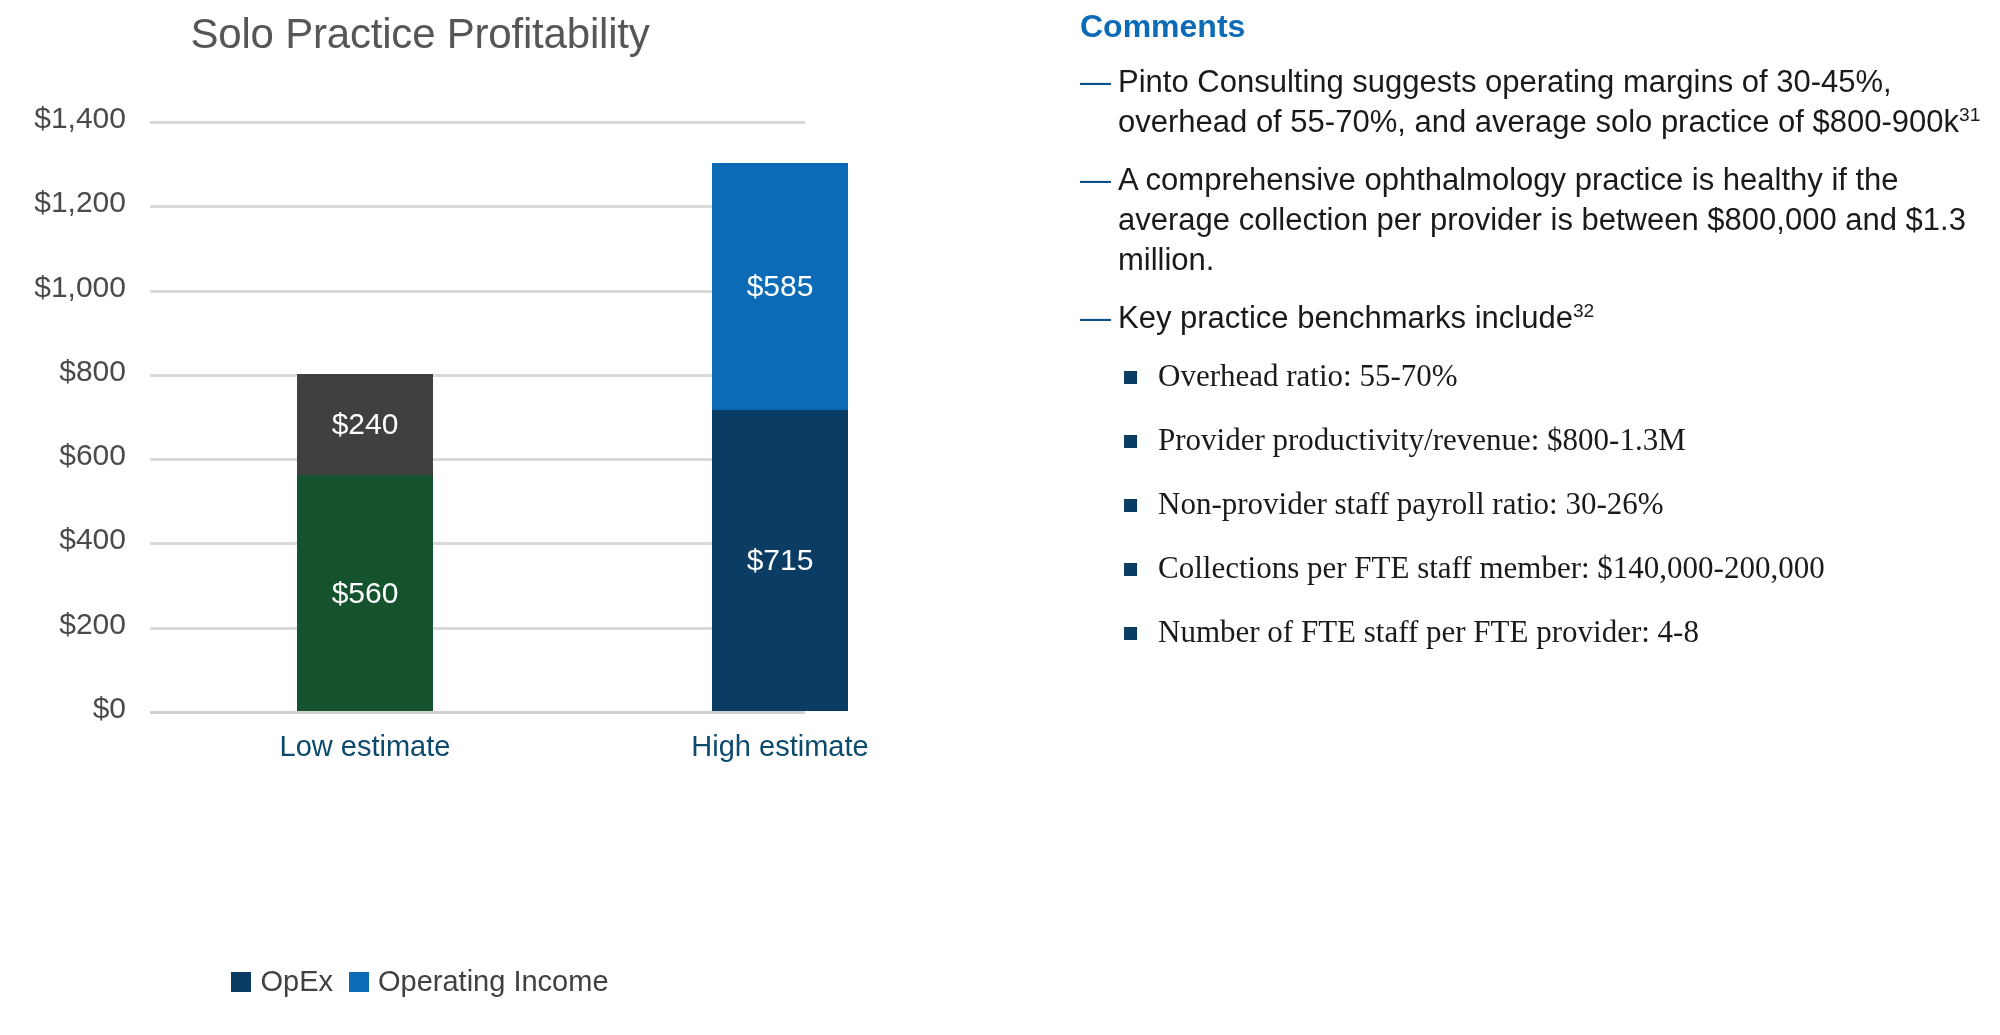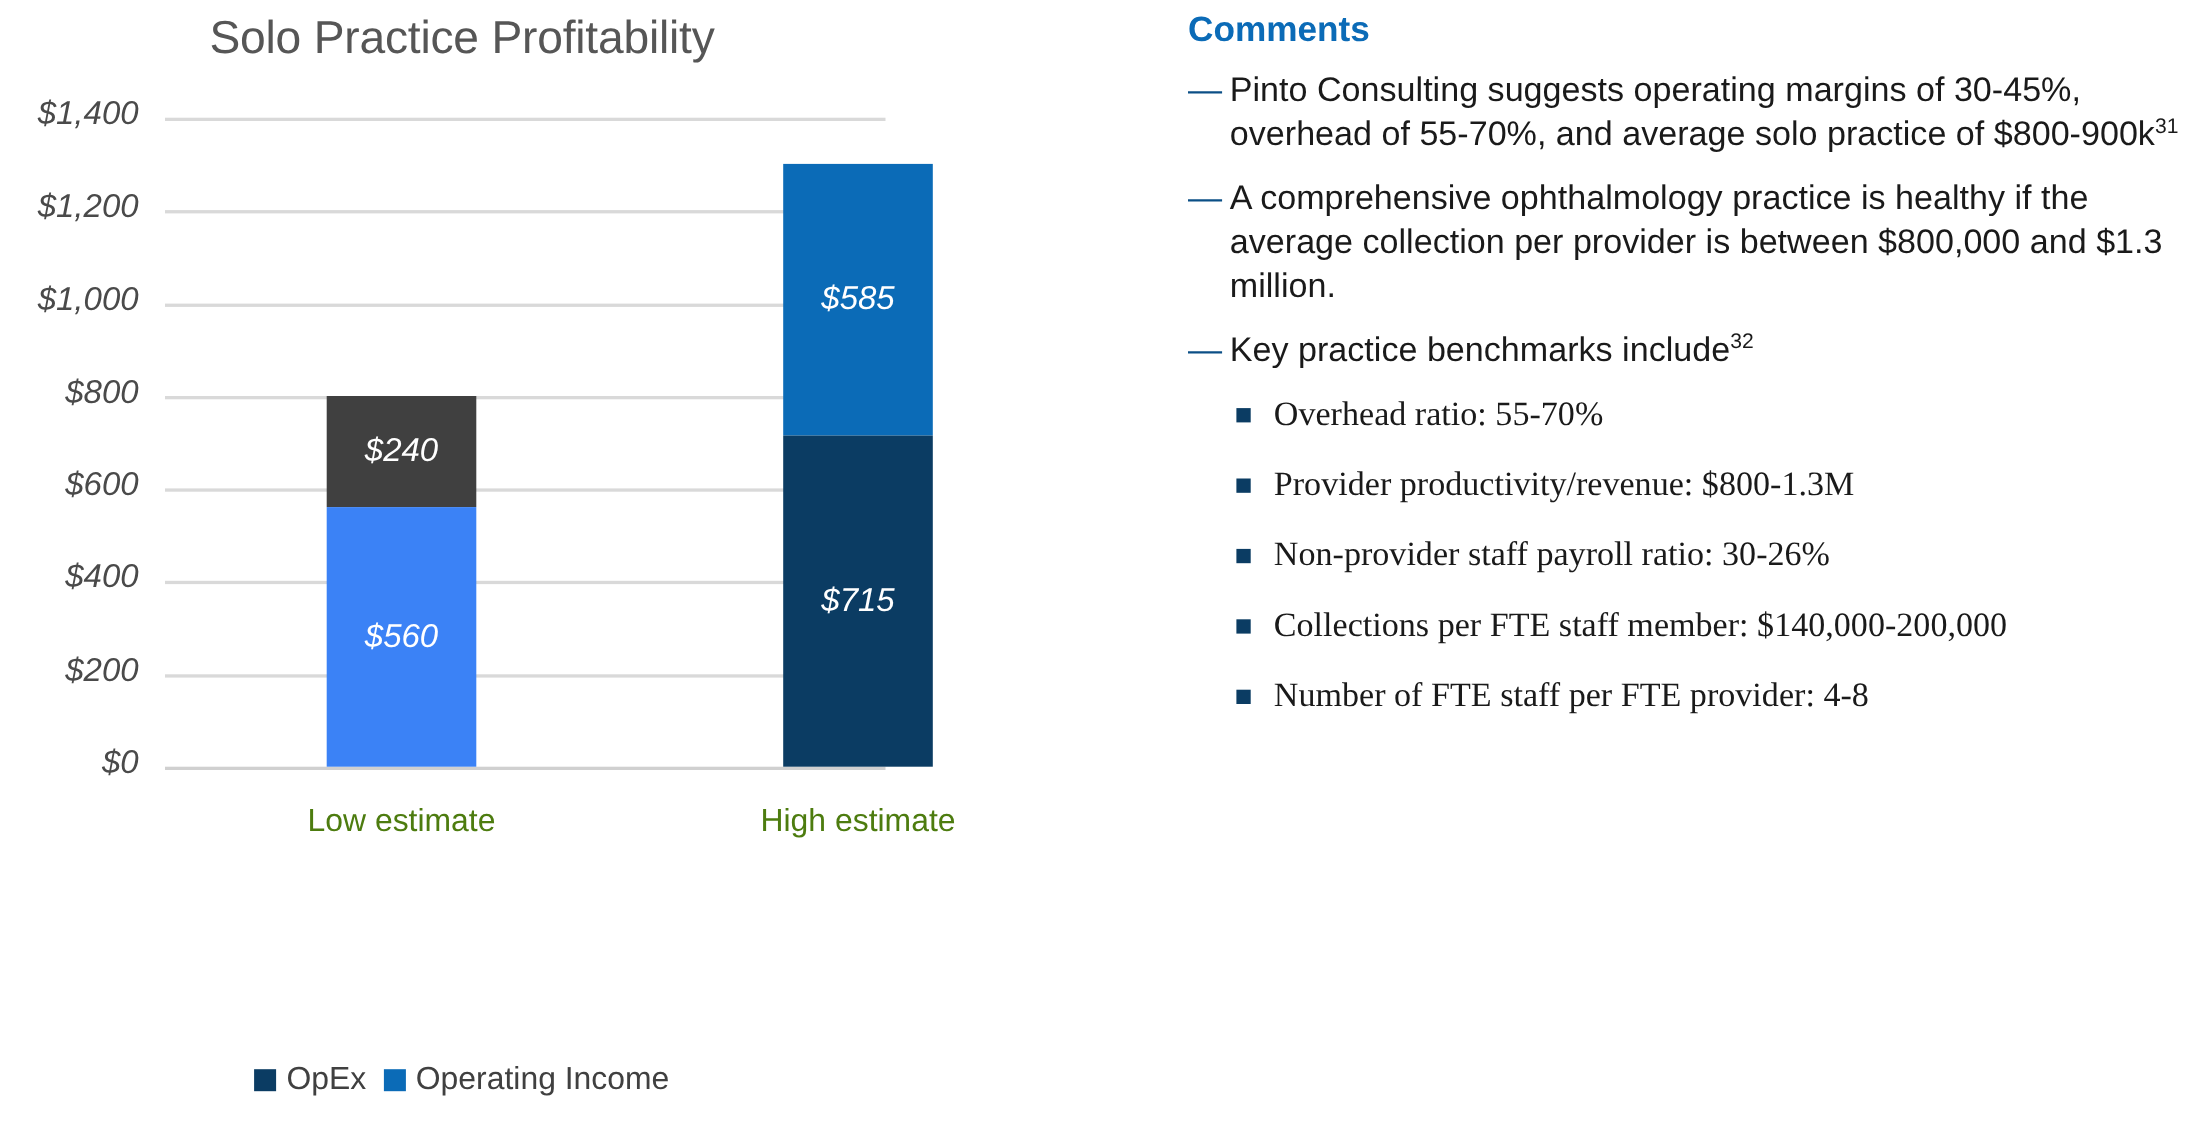--- a/index.html
+++ b/index.html
@@ -17,21 +17,21 @@
 
   #chart-title {
     position: absolute; left: 0; top: 10px; width: 840px;
     text-align: center;
     font-size: 42px; color: #565656; font-weight: 400;
     letter-spacing: -0.2px;
     white-space: nowrap;
   }
 
   
-  #plot { position: absolute; left: 150px; top: 107px; width: 655px; height: 590px; font-style: italic; }
+  #plot { position: absolute; left: 150px; top: 121px; width: 655px; height: 590px; }
 
   .gridline {
     position: absolute; left: 0; width: 655px; height: 3px;
     background: #d9d9d9;
   }
   #axis-baseline {
     position: absolute; left: 0; top: 590px; width: 655px; height: 3px;
     background: #d0d0d0;
   }
   .ytick-wrap {
@@ -42,21 +42,21 @@
   .bar { position: absolute; }
   .bar-seg {
     position: absolute; left: 0; width: 100%;
     display: flex; align-items: center; justify-content: center;
   }
   .bar-label {
     color: #ffffff; font-size: 30px; white-space: nowrap;
   }
   .cat-label {
     position: absolute; text-align: center;
-    font-size: 29px; color: #4d7c0f; white-space: nowrap;
+    font-size: 29px; color: #0c4a6e; white-space: nowrap;
   }
 
   #legend {
     position: absolute; left: 0; top: 965px; width: 840px;
     display: flex; align-items: center; justify-content: center; gap: 16px;
   }
   .legend-item { display: flex; align-items: center; gap: 9px; }
   .legend-swatch { width: 20px; height: 20px; display: inline-block; }
   .legend-text { font-size: 29px; color: #404040; white-space: nowrap; }
 
@@ -117,21 +117,21 @@
           <div class="ytick-wrap" style="left: -152px; top: 401.429px;">$400</div>
           <div class="ytick-wrap" style="left: -152px; top: 485.714px;">$200</div>
           <div class="ytick-wrap" style="left: -152px; top: 570px;">$0</div>
         </div>
       <div id="axis-baseline"></div>
 
       <div class="bar" id="bar-low" style="left: 147px; width: 136px; top: 252.857px; height: 337.143px;">
         <div class="bar-seg" id="seg-low-income" style="top: 0px; height: 101.143px; background: #404040;">
           <span class="bar-label">$240</span>
         </div>
-        <div class="bar-seg" id="seg-low-opex" style="top: 101.143px; height: 236px; background: #3b82f6;">
+        <div class="bar-seg" id="seg-low-opex" style="top: 101.143px; height: 236px; background: #14532d;">
           <span class="bar-label">$560</span>
         </div>
       </div>
 
       <div class="bar" id="bar-high" style="left: 562px; width: 136px; top: 42.1429px; height: 547.857px;">
         <div class="bar-seg" id="seg-high-income" style="top: 0px; height: 246.536px; background: rgb(11, 107, 183);">
           <span class="bar-label">$585</span>
         </div>
         <div class="bar-seg" id="seg-high-opex" style="top: 246.536px; height: 301.321px; background: rgb(11, 60, 99);">
           <span class="bar-label">$715</span>

